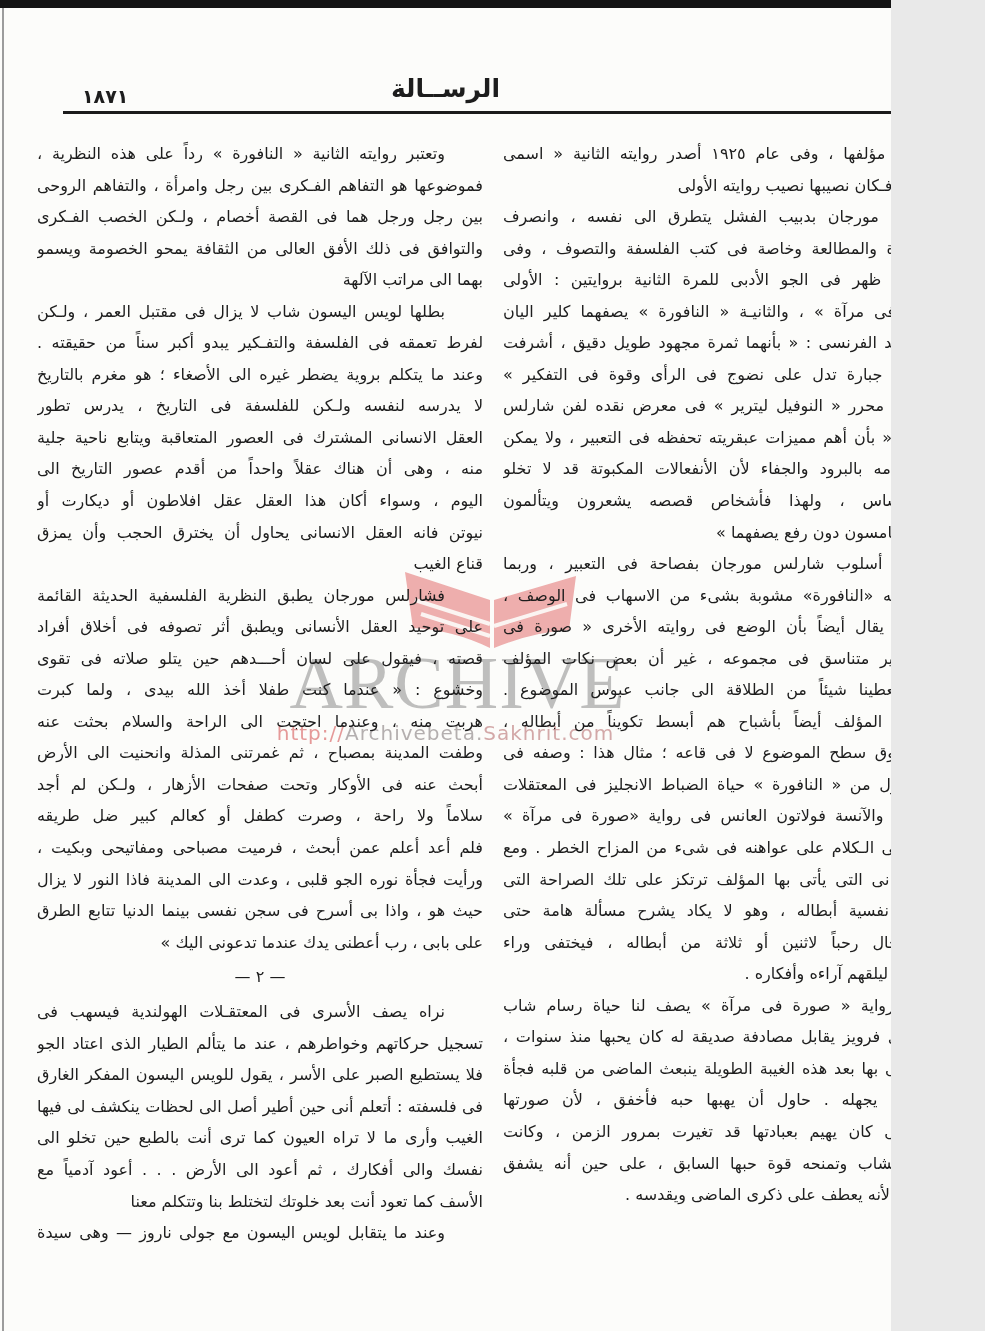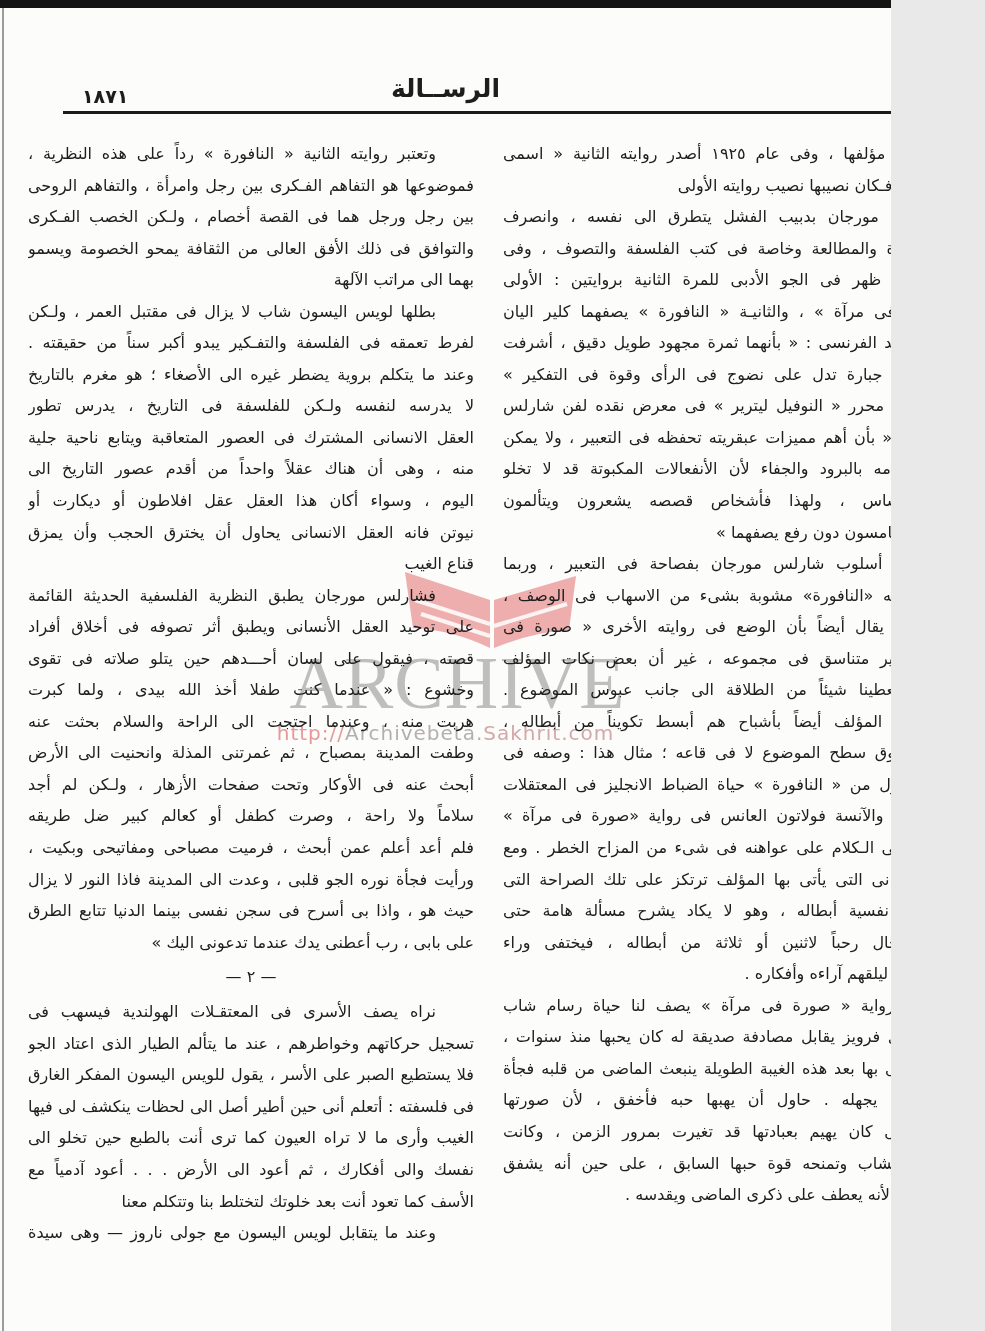--- a/index.html
+++ b/index.html
@@ -19,21 +19,21 @@
            font-family:Liberation Serif, serif;font-size:74px;line-height:74px;
            color:rgba(124,124,124,0.48);letter-spacing:1px;padding-left:12px;}
   .wm-url{position:absolute;top:721px;left:0;width:100%;text-align:center;
           font-size:20px;letter-spacing:1px;}
   .wm-red{color:rgba(223,128,128,0.8);}
   .wm-gray{color:rgba(156,150,150,0.75);}
   .wm-mix{color:rgba(197,140,140,0.75);}
 
   .col{position:absolute;top:138px;direction:rtl;z-index:2;}
   .col-right{left:503px;width:460px;}
-  .col-left{left:28px;width:446px;}
+  .col-left{left:37px;width:446px;}
   .line{height:31.55px;line-height:31.55px;overflow:hidden;font-size:16px;
         text-align:justify;text-align-last:justify;}
   .line.p-start{padding-right:38px;}
   .line.p-end{text-align-last:right;}
   .line.sep{text-align-last:center;height:38px;line-height:38px;letter-spacing:2px;}
 </style>
 </head>
 <body>
 
 <div class="page">

